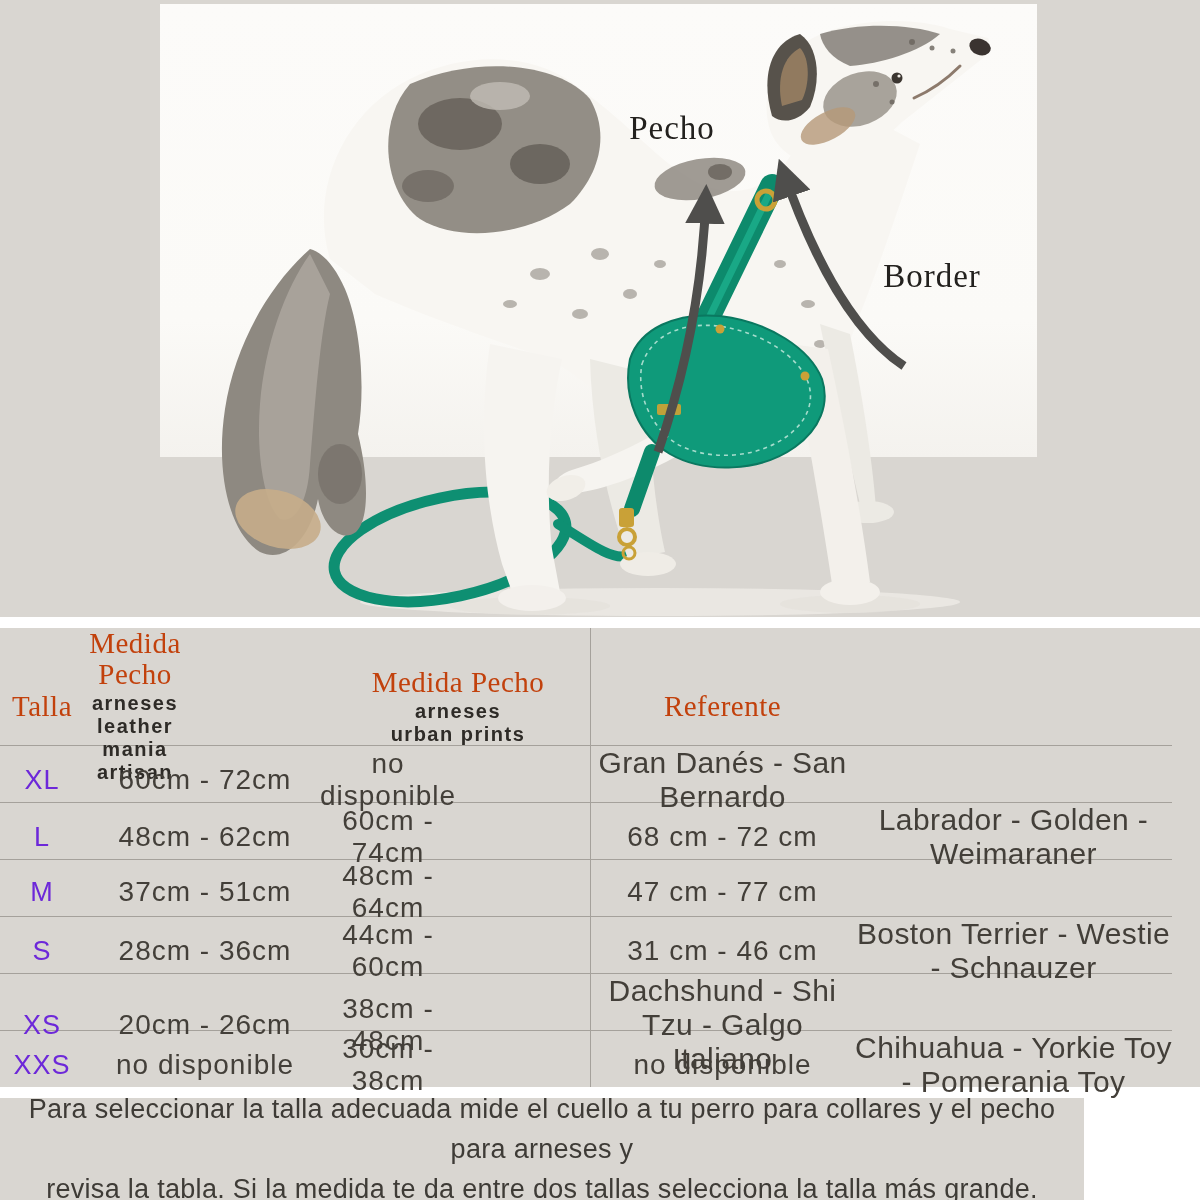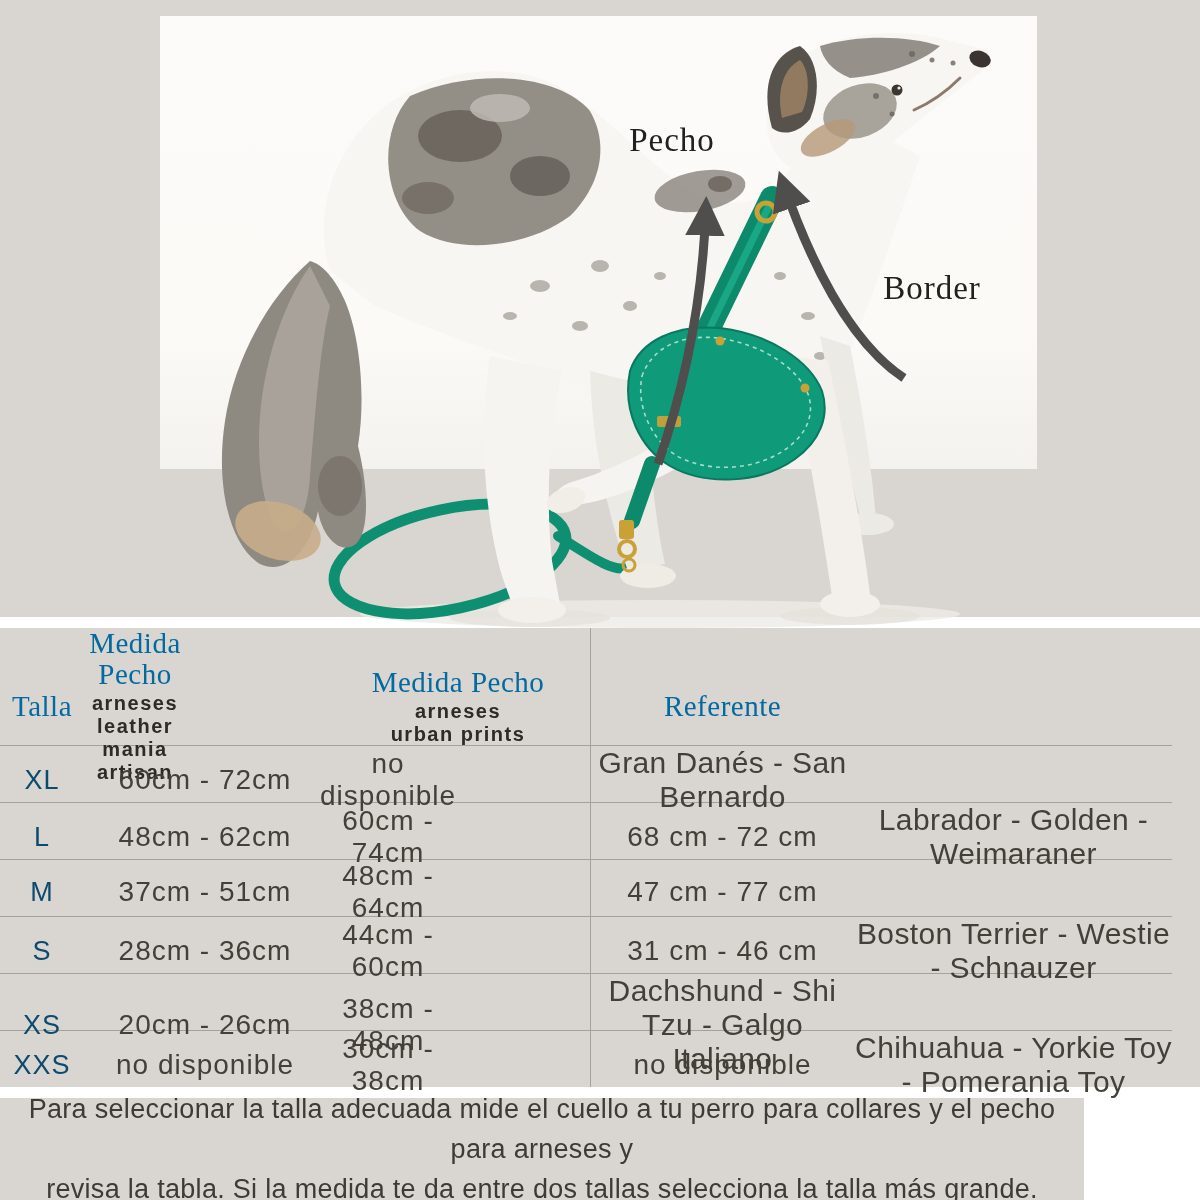--- a/index.html
+++ b/index.html
@@ -1,42 +1,42 @@
 <!DOCTYPE html>
 <html><head>
 <meta charset="utf-8">
 <style>
   html,body{margin:0;padding:0;}
   body{width:1200px;height:1200px;font-family:"Liberation Sans",sans-serif;}
   .page{position:relative;width:1200px;height:1200px;background:#ffffff;overflow:hidden;}
 
   
   .hero{position:absolute;top:0;left:0;width:1200px;height:617px;background:#d9d6d1;}
-  .photo{position:absolute;left:160px;top:16px;width:877px;height:453px;
+  .photo{position:absolute;left:160px;top:4px;width:877px;height:453px;
          background:linear-gradient(180deg,#fcfbf9 0%,#fbfaf7 70%,#f4f2ee 100%);}
   .photo svg{position:absolute;left:0;top:0;}
   .diagram-label{position:absolute;font-family:"Liberation Serif","DejaVu Serif",serif;
          font-size:33px;color:#23211e;text-align:center;letter-spacing:1px;}
   .label-pecho{left:452px;top:106px;width:120px;}
   .label-cuello{left:697px;top:254px;width:150px;}
 
   
   .table-band{position:absolute;top:628px;left:0;width:1200px;height:459px;background:#d9d6d1;}
   .size-table{position:absolute;left:0;top:0;width:1172px;height:459px;}
   .vline{position:absolute;left:590px;top:0;width:1px;height:459px;background:#a5a19b;}
   .trow{display:grid;grid-template-columns:84px 242px 264px 265px 317px;align-items:center;}
   .trow.head{height:117px;border-bottom:1px solid #a5a19b;}
   .trow.data{height:56px;border-bottom:1px solid #a5a19b;}
   .trow.data.last{border-bottom:none;height:57px;}
   .cell{display:flex;flex-direction:column;align-items:center;justify-content:center;text-align:center;}
   .col3{padding-right:140px;}
-  .h-title{font-family:"Liberation Serif","DejaVu Serif",serif;font-size:29px;color:#0369a1;line-height:31px;letter-spacing:0.5px;}
+  .h-title{font-family:"Liberation Serif","DejaVu Serif",serif;font-size:29px;color:#c2410c;line-height:31px;letter-spacing:0.5px;}
   .h-sub{font-family:"Liberation Sans",sans-serif;font-weight:bold;font-size:20px;line-height:23px;
          color:#2e2b27;letter-spacing:1.5px;white-space:pre-line;margin-top:2px;}
-  .v-talla{font-size:27px;color:#0c4a6e;letter-spacing:1px;}
+  .v-talla{font-size:27px;color:#6d28d9;letter-spacing:1px;}
   .v-meas{font-size:28px;color:#433f39;letter-spacing:1px;}
   .v-ref{font-size:30px;color:#433f39;letter-spacing:0.4px;}
 
   
   .footer{position:absolute;top:1098px;left:0;width:1084px;height:102px;background:#d9d6d1;
           display:flex;flex-direction:column;align-items:center;justify-content:center;}
   .footer p{margin:0;font-size:27px;line-height:40px;color:#3e3b36;letter-spacing:0.3px;text-align:center;}
 </style>
 </head>
 <body>

